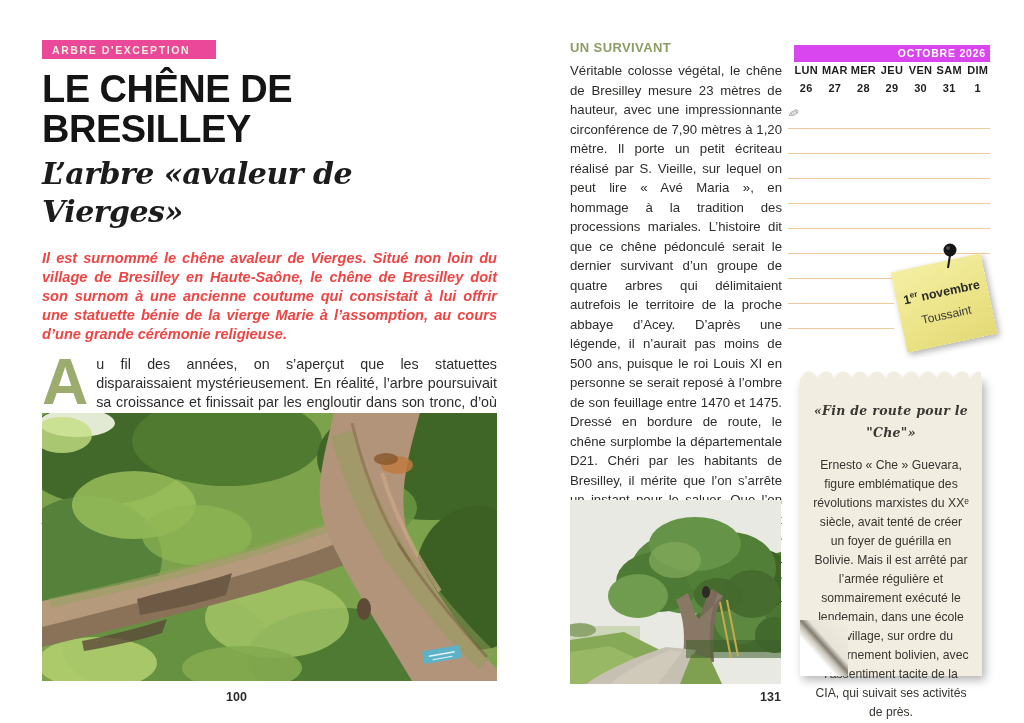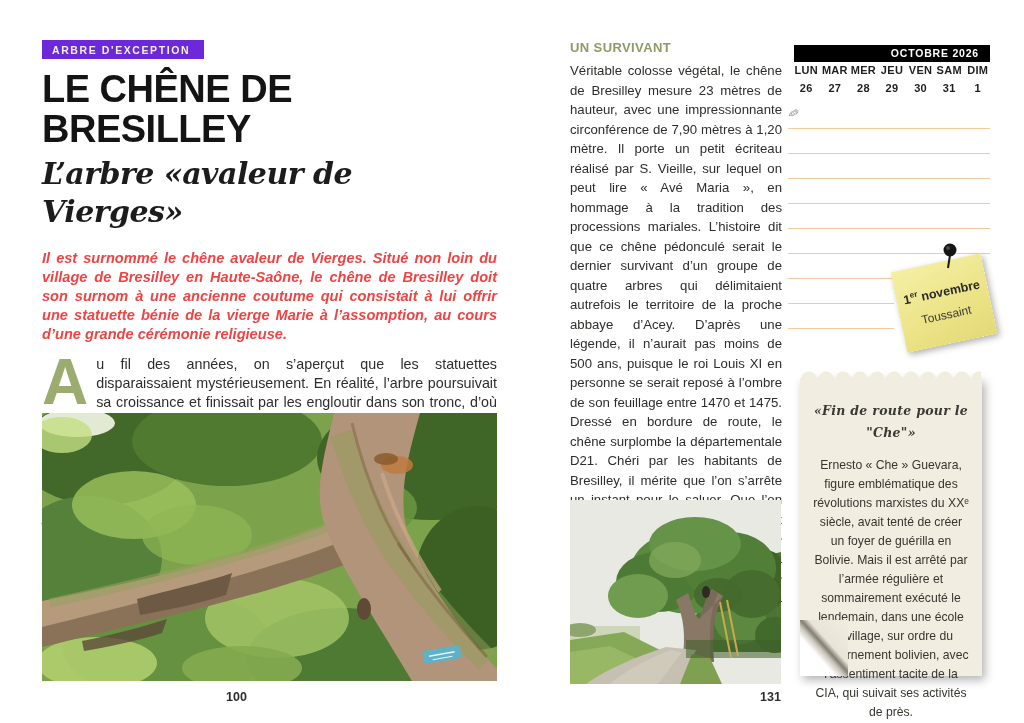--- a/index.html
+++ b/index.html
@@ -3,23 +3,23 @@
 <meta charset="utf-8">
 <style>
   html,body{margin:0;padding:0;}
   body{
     width:1024px;height:723px;position:relative;background:#ffffff;overflow:hidden;
     font-family:"Liberation Sans",sans-serif;color:#2d2c2a;
   }
   
   .left-page{position:absolute;left:42px;top:40px;width:455px;}
   .badge{
-    display:inline-block;background:#6d28d9;color:#eef2dd;
+    display:inline-block;background:#ec4899;color:#eef2dd;
     font-size:10.5px;font-weight:bold;letter-spacing:1.6px;
-    padding:4px 14px 3px 10px;
+    padding:4px 26px 3px 10px;
   }
   .title{
     margin:10px 0 0 0;font-family:"Liberation Sans",sans-serif;
     font-size:38px;font-weight:900;letter-spacing:-.5px;color:#141414;line-height:40px;
   }
   .subtitle{
     margin:6px 0 0 0;font-family:"DejaVu Serif",serif;font-style:italic;font-weight:bold;
     font-size:30px;color:#1c1c1c;line-height:38px;letter-spacing:-.5px;
   }
   .intro{
@@ -40,23 +40,23 @@
   .right-col{position:absolute;left:570px;top:40px;width:212px;}
   .section-heading{
     margin:0;font-size:13px;font-weight:bold;letter-spacing:.4px;color:#8c9c63;
   }
   .body-right{
     margin:6px 0 0 0;font-size:13.2px;line-height:19.5px;text-align:justify;color:#2e2d2b;
   }
   
   .sidebar{position:absolute;left:794px;top:0;width:196px;height:723px;}
   .month-bar{
-    position:absolute;top:45px;left:0;right:0;height:17px;background:#000000;
+    position:absolute;top:45px;left:0;right:0;height:17px;background:#d946ef;
     color:#ffffff;font-size:10.5px;font-weight:bold;letter-spacing:.8px;
-    text-align:right;line-height:17px;padding-right:11px;box-sizing:border-box;
+    text-align:right;line-height:17px;padding-right:4px;box-sizing:border-box;
   }
   .day-row,.date-row{position:absolute;left:-2px;right:-2px;display:flex;align-items:center;}
   .day-row{top:64px;}
   .date-row{top:82px;}
   .day-row span,.date-row span{
     flex:1;text-align:center;font-size:11px;font-weight:bold;color:#1e1e1e;letter-spacing:.3px;
   }
   .we{color:#ef8c47;}
   .muted{color:#f6c9a0;}
   .pencil{

